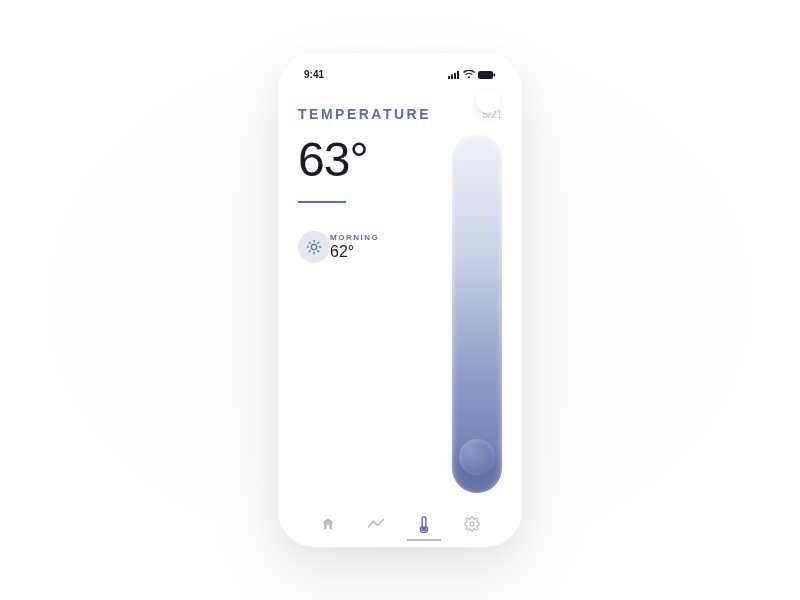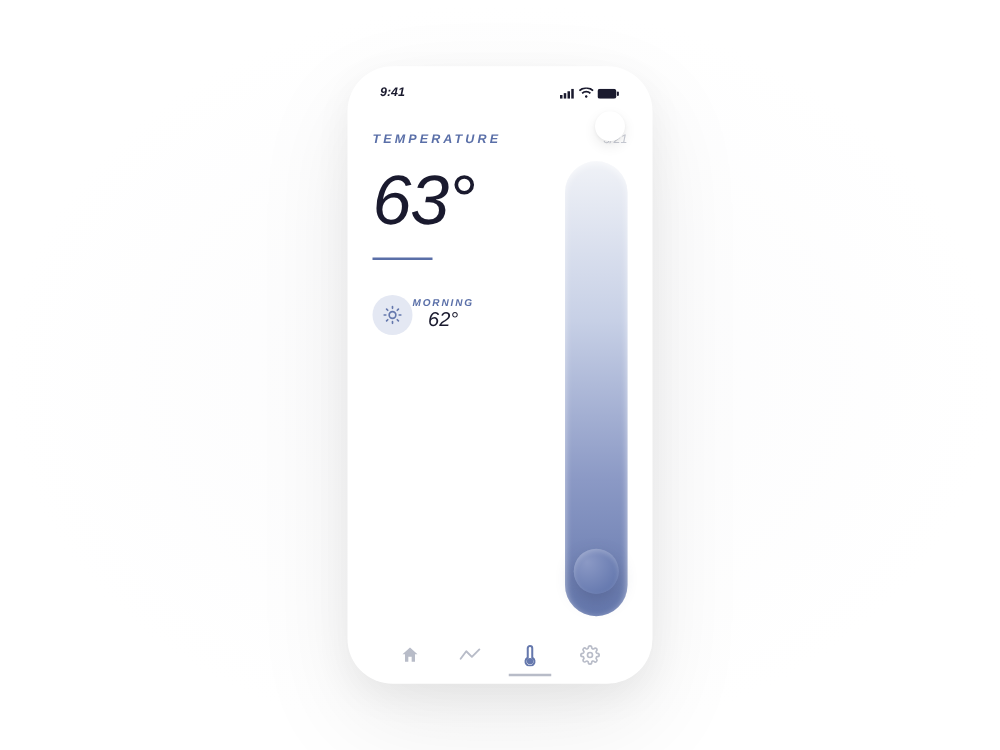--- a/index.html
+++ b/index.html
@@ -14,42 +14,41 @@
   .phone {
     width: 244px;
     height: 494px;
     background: #ffffff;
     border-radius: 36px;
     box-shadow: 0 30px 80px rgba(0,0,0,0.08), 0 10px 30px rgba(0,0,0,0.05);
     position: relative;
     padding: 14px 20px 14px 20px;
     display: flex;
     flex-direction: column;
-    font-style: italic;
   }
   .status-bar {
     display: flex;
     justify-content: space-between;
     align-items: center;
     font-size: 10px;
     font-weight: 600;
     color: #1a1a2e;
     padding: 2px 6px 0 6px;
   }
   .status-right { display: flex; align-items: center; gap: 3px; }
   .status-right svg { display: block; }
 
   .header-row {
     display: flex;
     justify-content: space-between;
     align-items: center;
     margin-top: 26px;
   }
   .title {
-    font-size: 10px;
+    font-size: 14px;
     letter-spacing: 2.5px;
     font-weight: 700;
     color: #5a6fa8;
   }
   .date {
     font-size: 10px;
     color: #c8cbd4;
     font-weight: 500;
   }
   .profile-dot {
@@ -64,21 +63,21 @@
   }
 
   .content {
     display: flex;
     flex: 1;
     margin-top: 8px;
     gap: 18px;
   }
   .left-col { flex: 1; }
   .temp-big {
-    font-size: 56px;
+    font-size: 48px;
     font-weight: 400;
     color: #1a1a2e;
     letter-spacing: -1px;
     margin-top: 2px;
   }
   .underline {
     width: 48px;
     height: 2px;
     background: #5a6fa8;
     margin-top: 14px;
@@ -105,21 +104,20 @@
   .metric-label {
     font-size: 8px;
     letter-spacing: 1.5px;
     font-weight: 700;
     color: #5a6fa8;
   }
   .metric-value {
     font-size: 16px;
     color: #1a1a2e;
     font-weight: 400;
-    text-align: center;
   }
 
   .slider-col {
     width: 50px;
     display: flex;
     align-items: stretch;
     padding-top: 4px;
     padding-bottom: 8px;
   }
   .slider-track {

